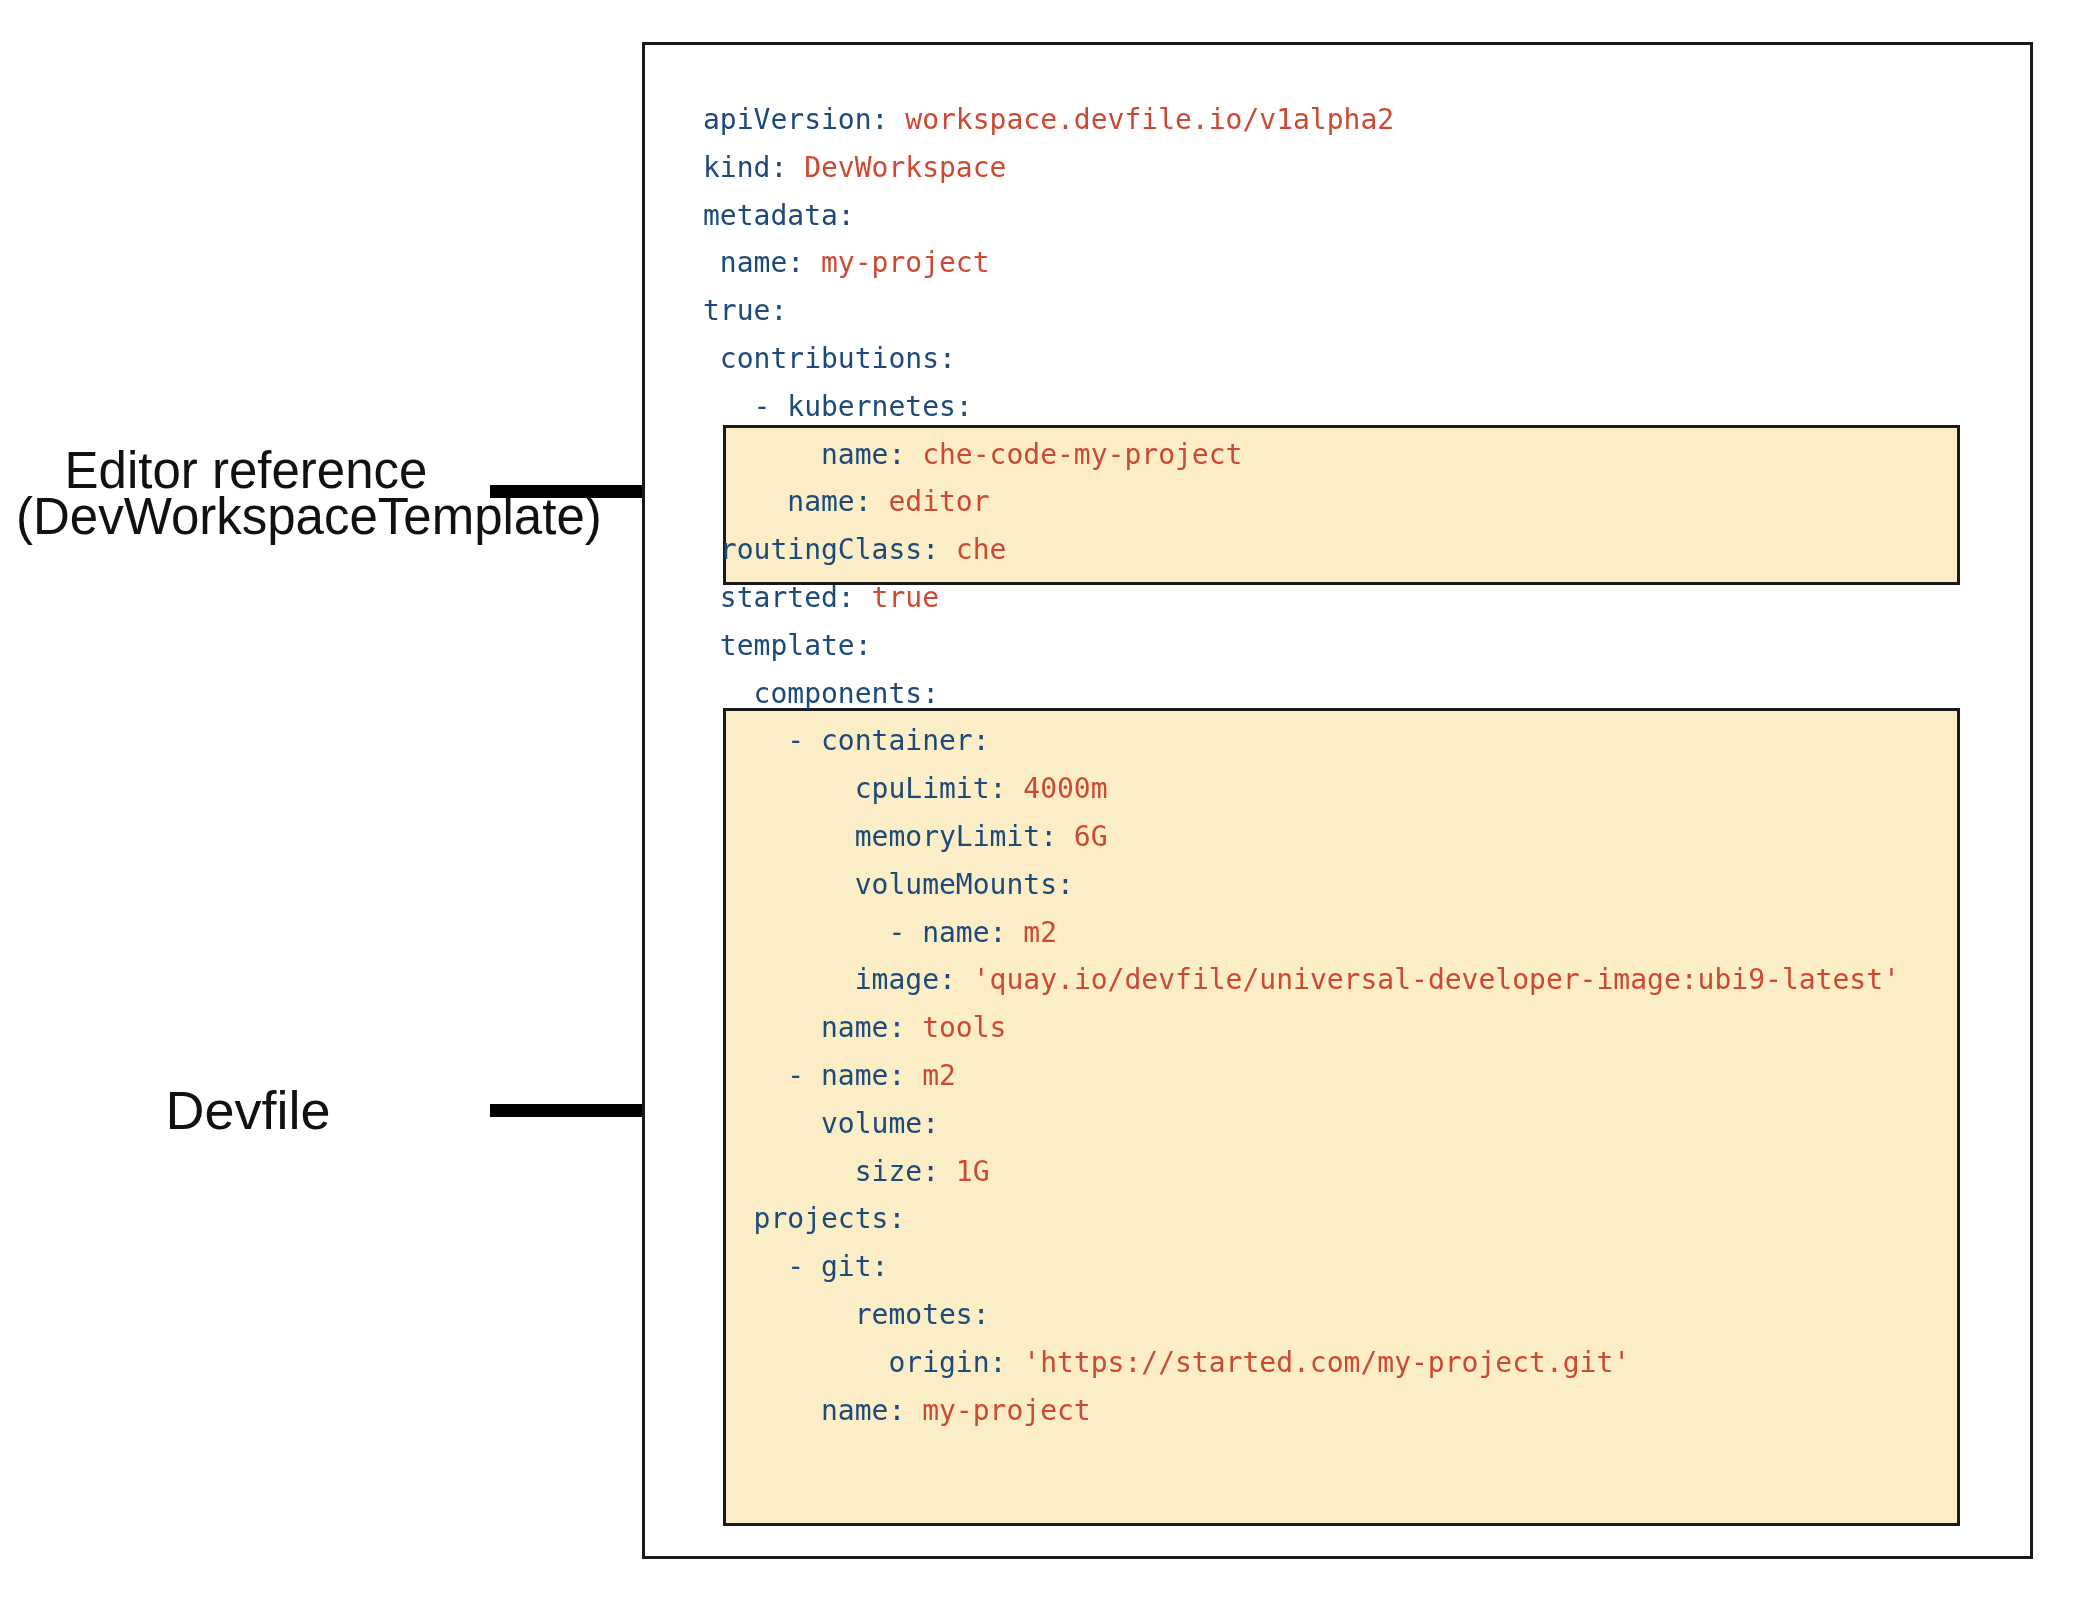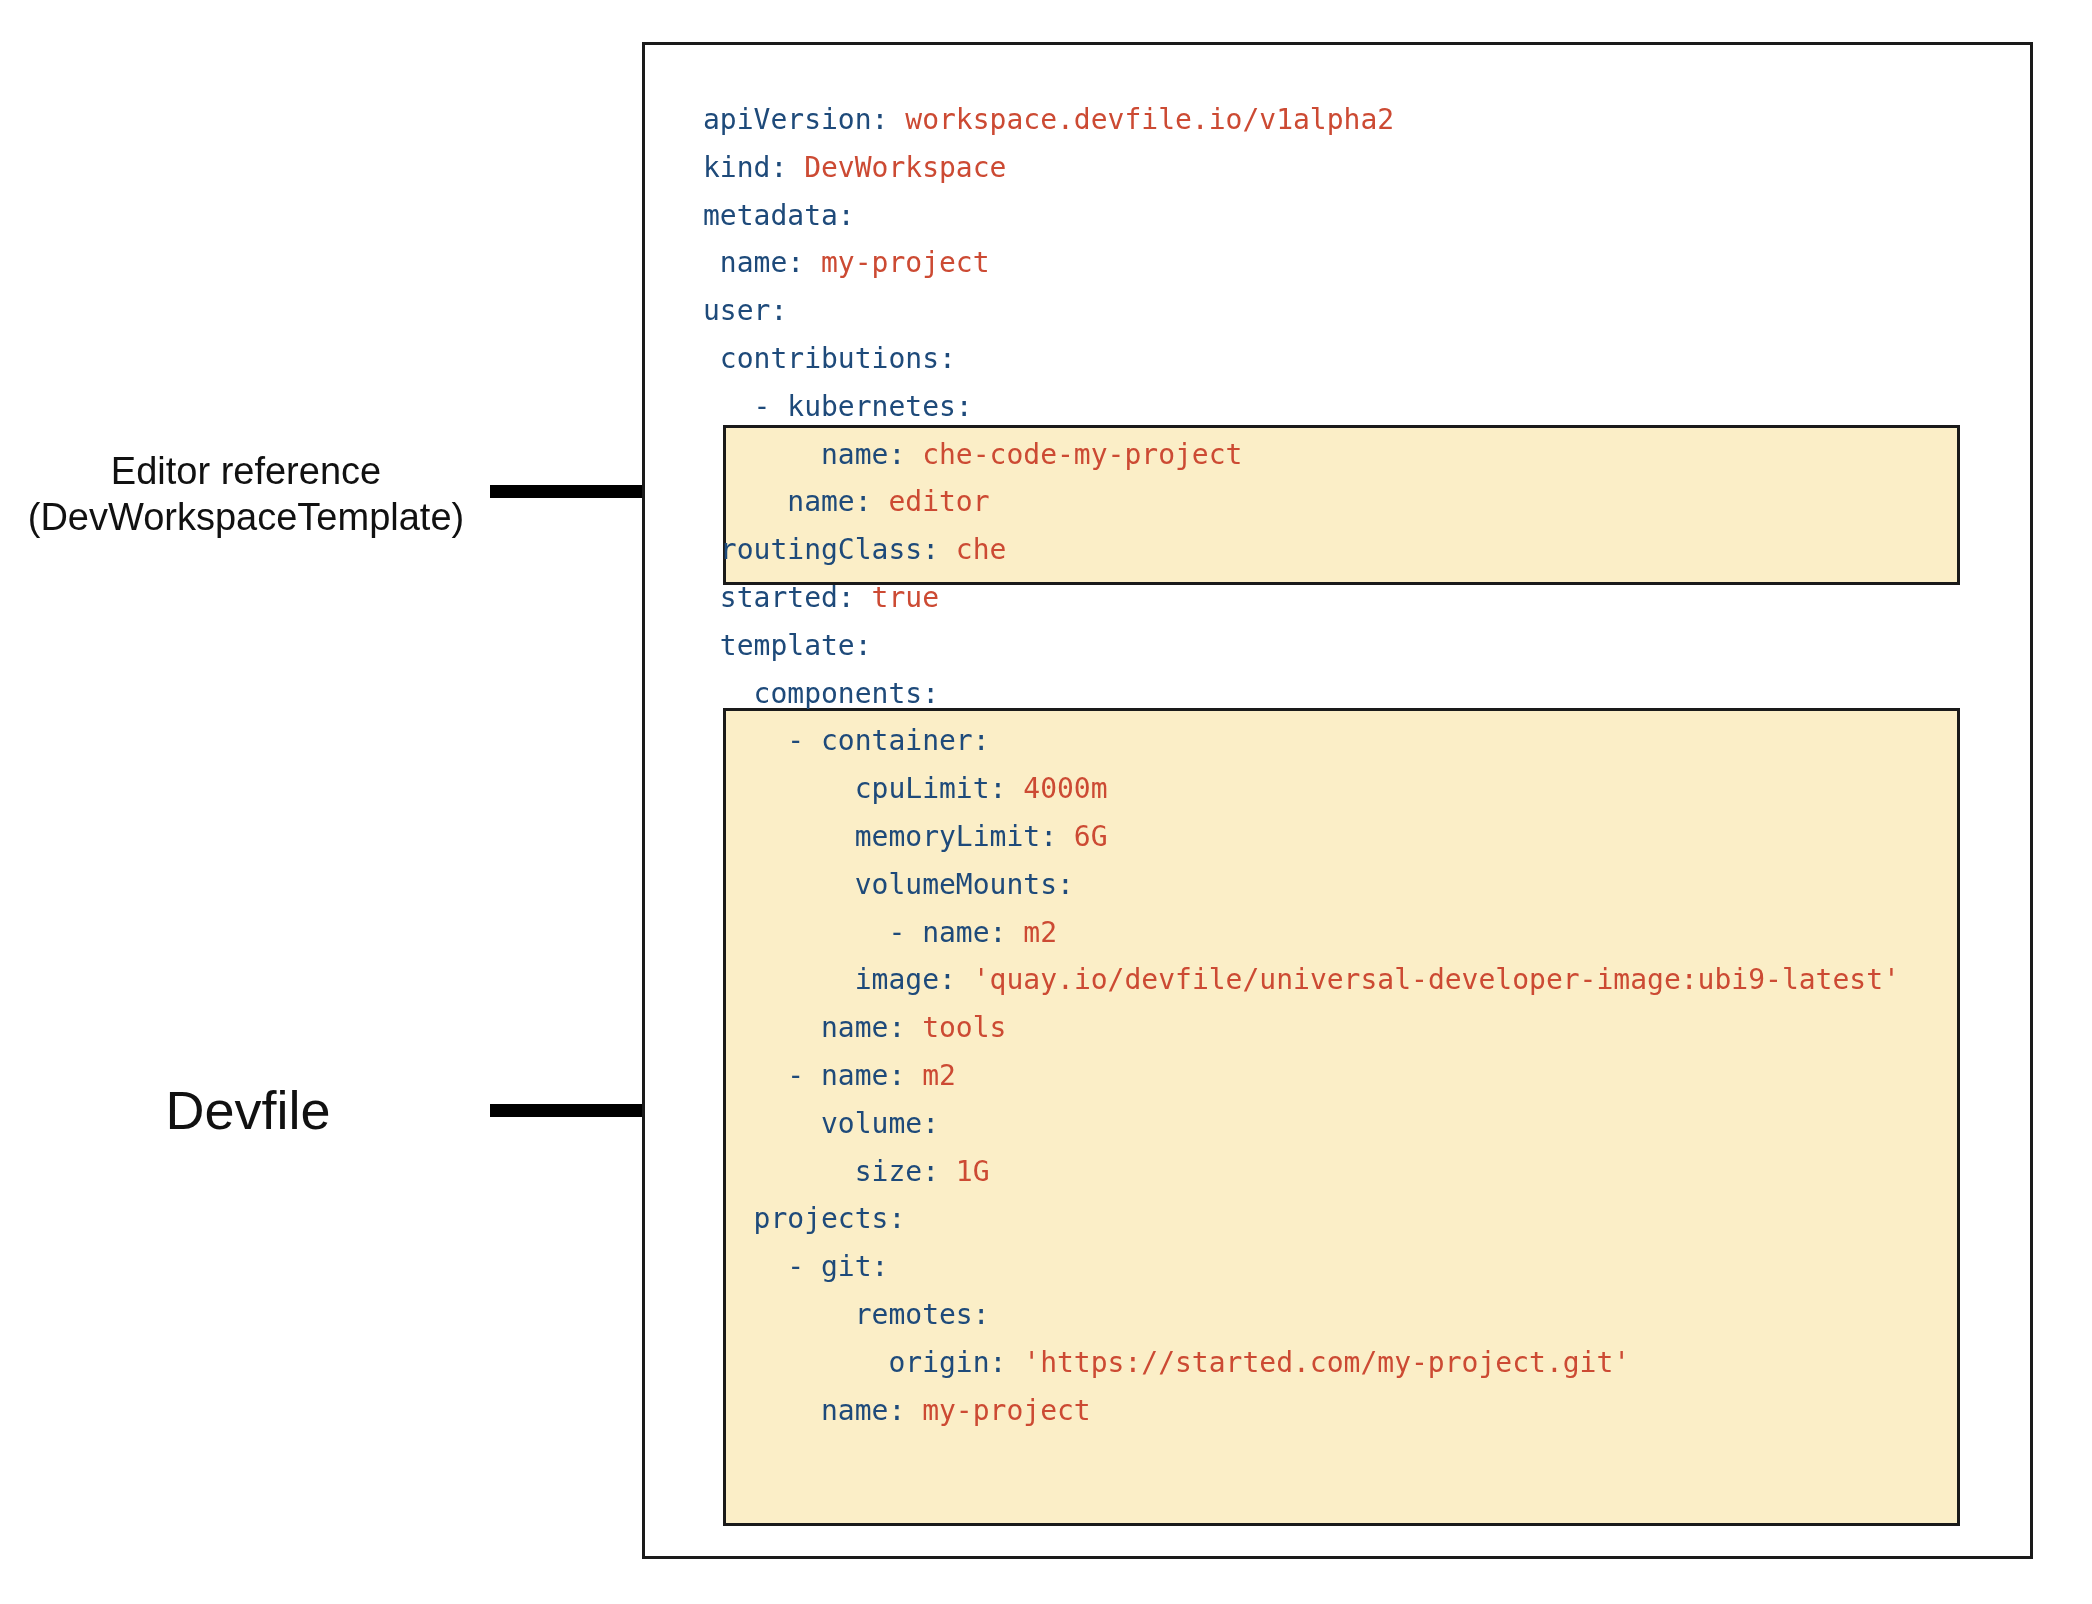--- a/index.html
+++ b/index.html
@@ -15,21 +15,21 @@
   
   .side-label {
     position: absolute;
     color: var(--label_text, #111111);
     text-align: center;
   }
   #editor-ref-label {
     left: 16px;
     top: 448px;
     width: 460px;
-    font-size: 38px;
+    font-size: 51px;
     line-height: 46px;
     font-weight: 400;
   }
   #devfile-label {
     left: 98px;
     top: 1080px;
     width: 300px;
     font-size: 54px;
     line-height: 60px;
     font-weight: 400;
@@ -125,21 +125,21 @@
   </div>
 
   <div id="code-panel">
     <div id="hl-editor-reference" class="highlight-box"></div>
     <div id="hl-devfile" class="highlight-box"></div>
     <div id="yaml-code">
         <div class="yaml-line"><span class="yk">apiVersion:</span><span class="yv"> workspace.devfile.io/v1alpha2</span></div>
         <div class="yaml-line"><span class="yk">kind:</span><span class="yv"> DevWorkspace</span></div>
         <div class="yaml-line"><span class="yk">metadata:</span></div>
         <div class="yaml-line"><span class="yk"> name:</span><span class="yv"> my-project</span></div>
-        <div class="yaml-line"><span class="yk">user:</span></div>
+        <div class="yaml-line"><span class="yk">true:</span></div>
         <div class="yaml-line"><span class="yk"> contributions:</span></div>
         <div class="yaml-line"><span class="yk">   - kubernetes:</span></div>
         <div class="yaml-line"><span class="yk">       name:</span><span class="yv"> che-code-my-project</span></div>
         <div class="yaml-line"><span class="yk">     name:</span><span class="yv"> editor</span></div>
         <div class="yaml-line"><span class="yk"> routingClass:</span><span class="yv"> che</span></div>
         <div class="yaml-line"><span class="yk"> started:</span><span class="yv"> true</span></div>
         <div class="yaml-line"><span class="yk"> template:</span></div>
         <div class="yaml-line"><span class="yk">   components:</span></div>
         <div class="yaml-line"><span class="yk">     - container:</span></div>
         <div class="yaml-line"><span class="yk">         cpuLimit:</span><span class="yv"> 4000m</span></div>

